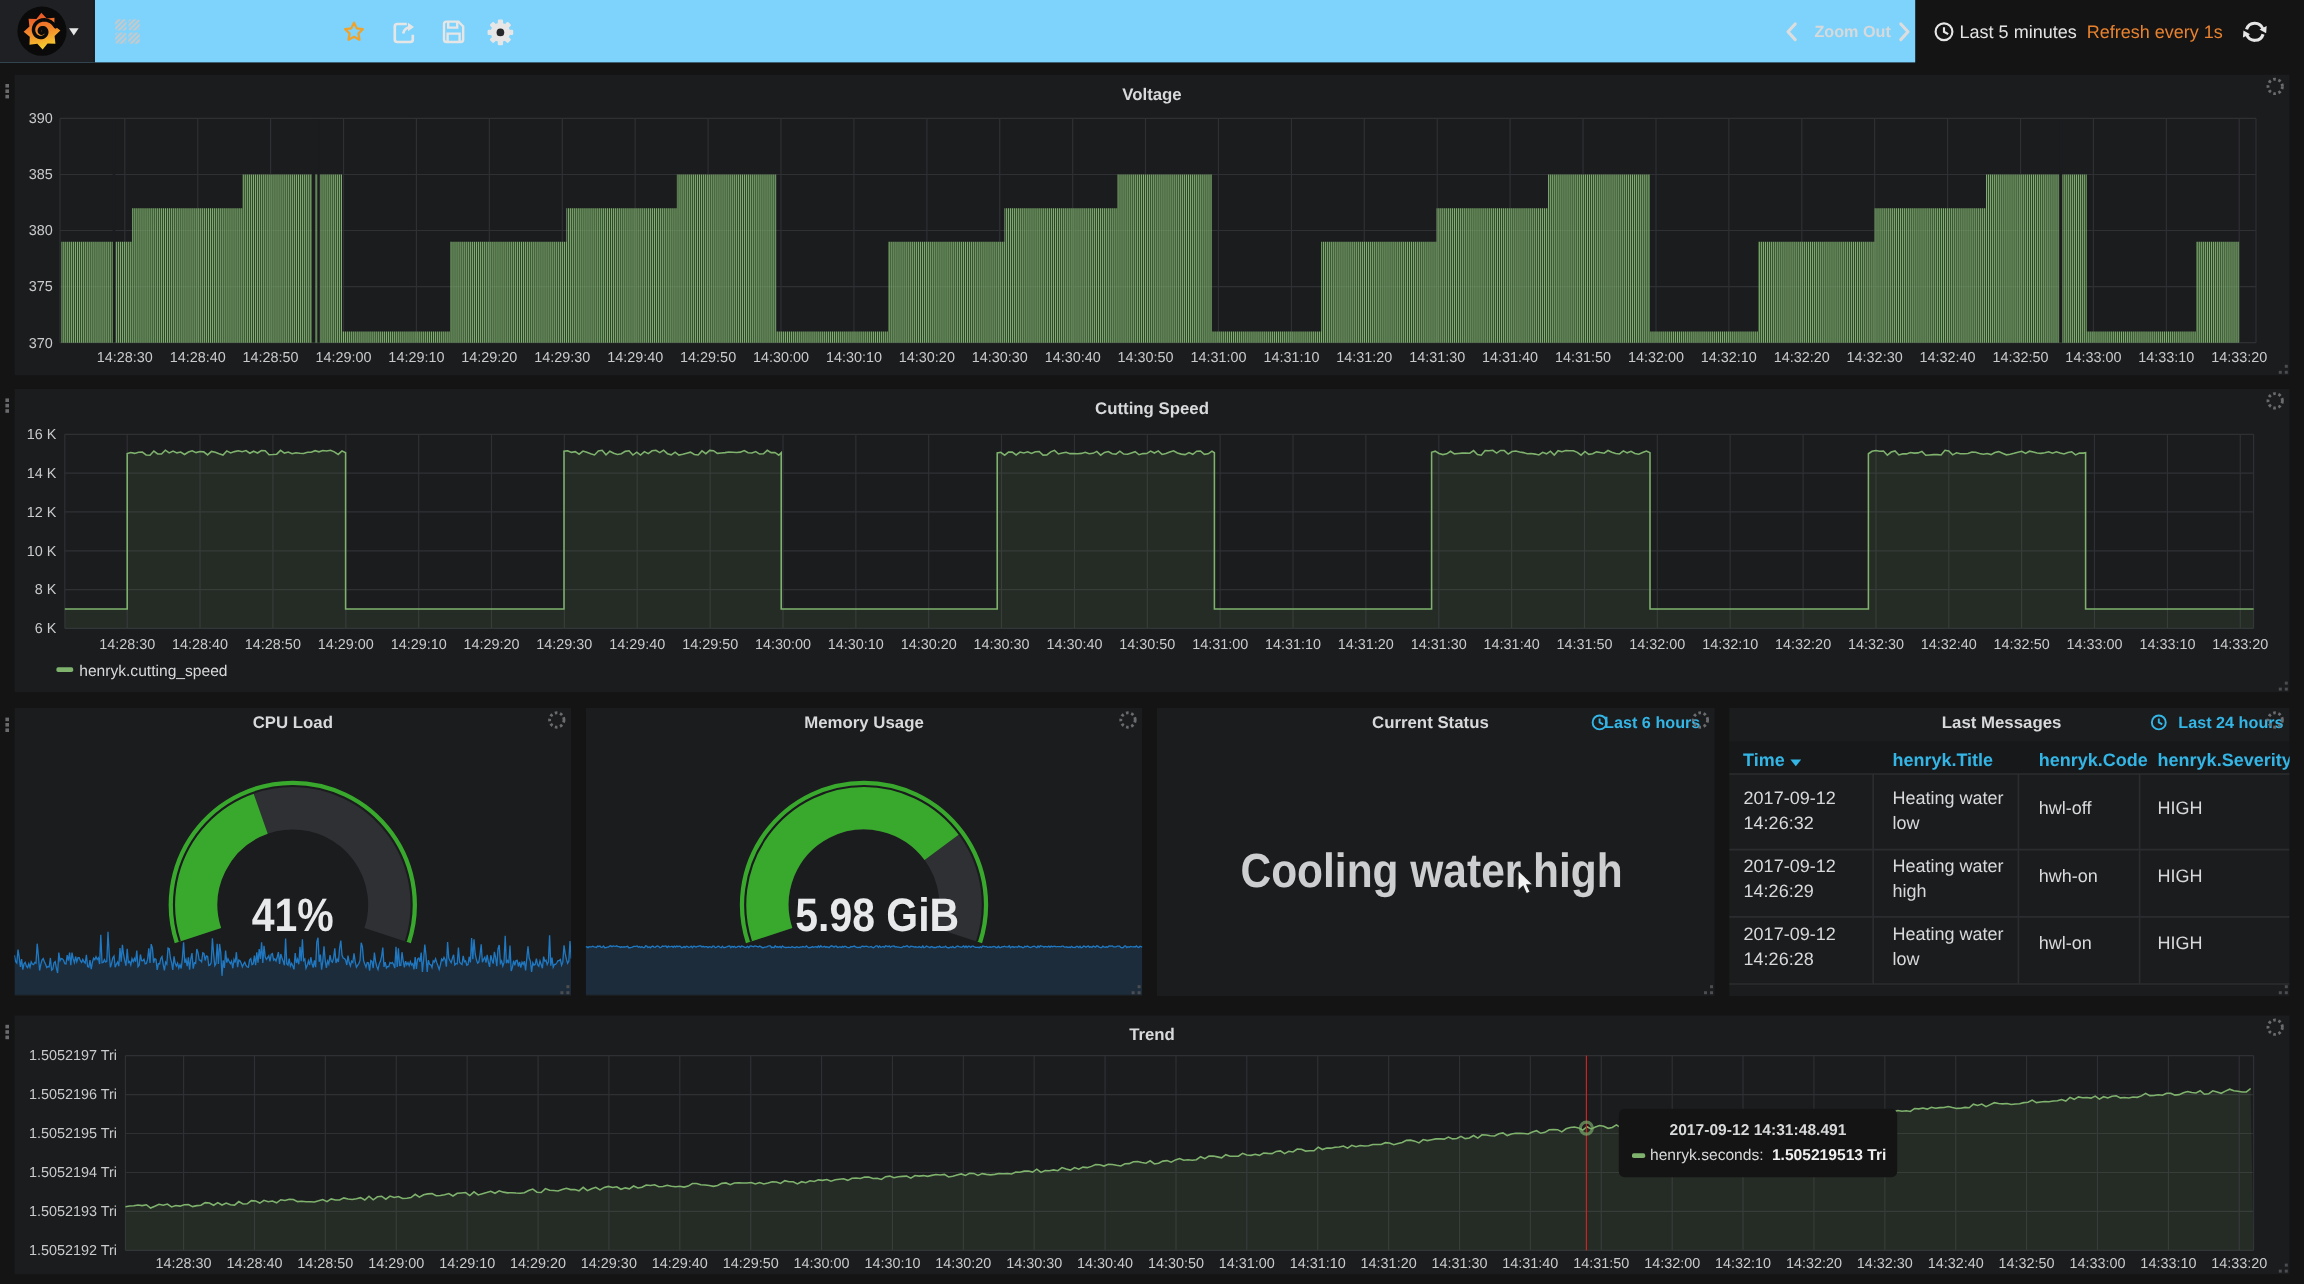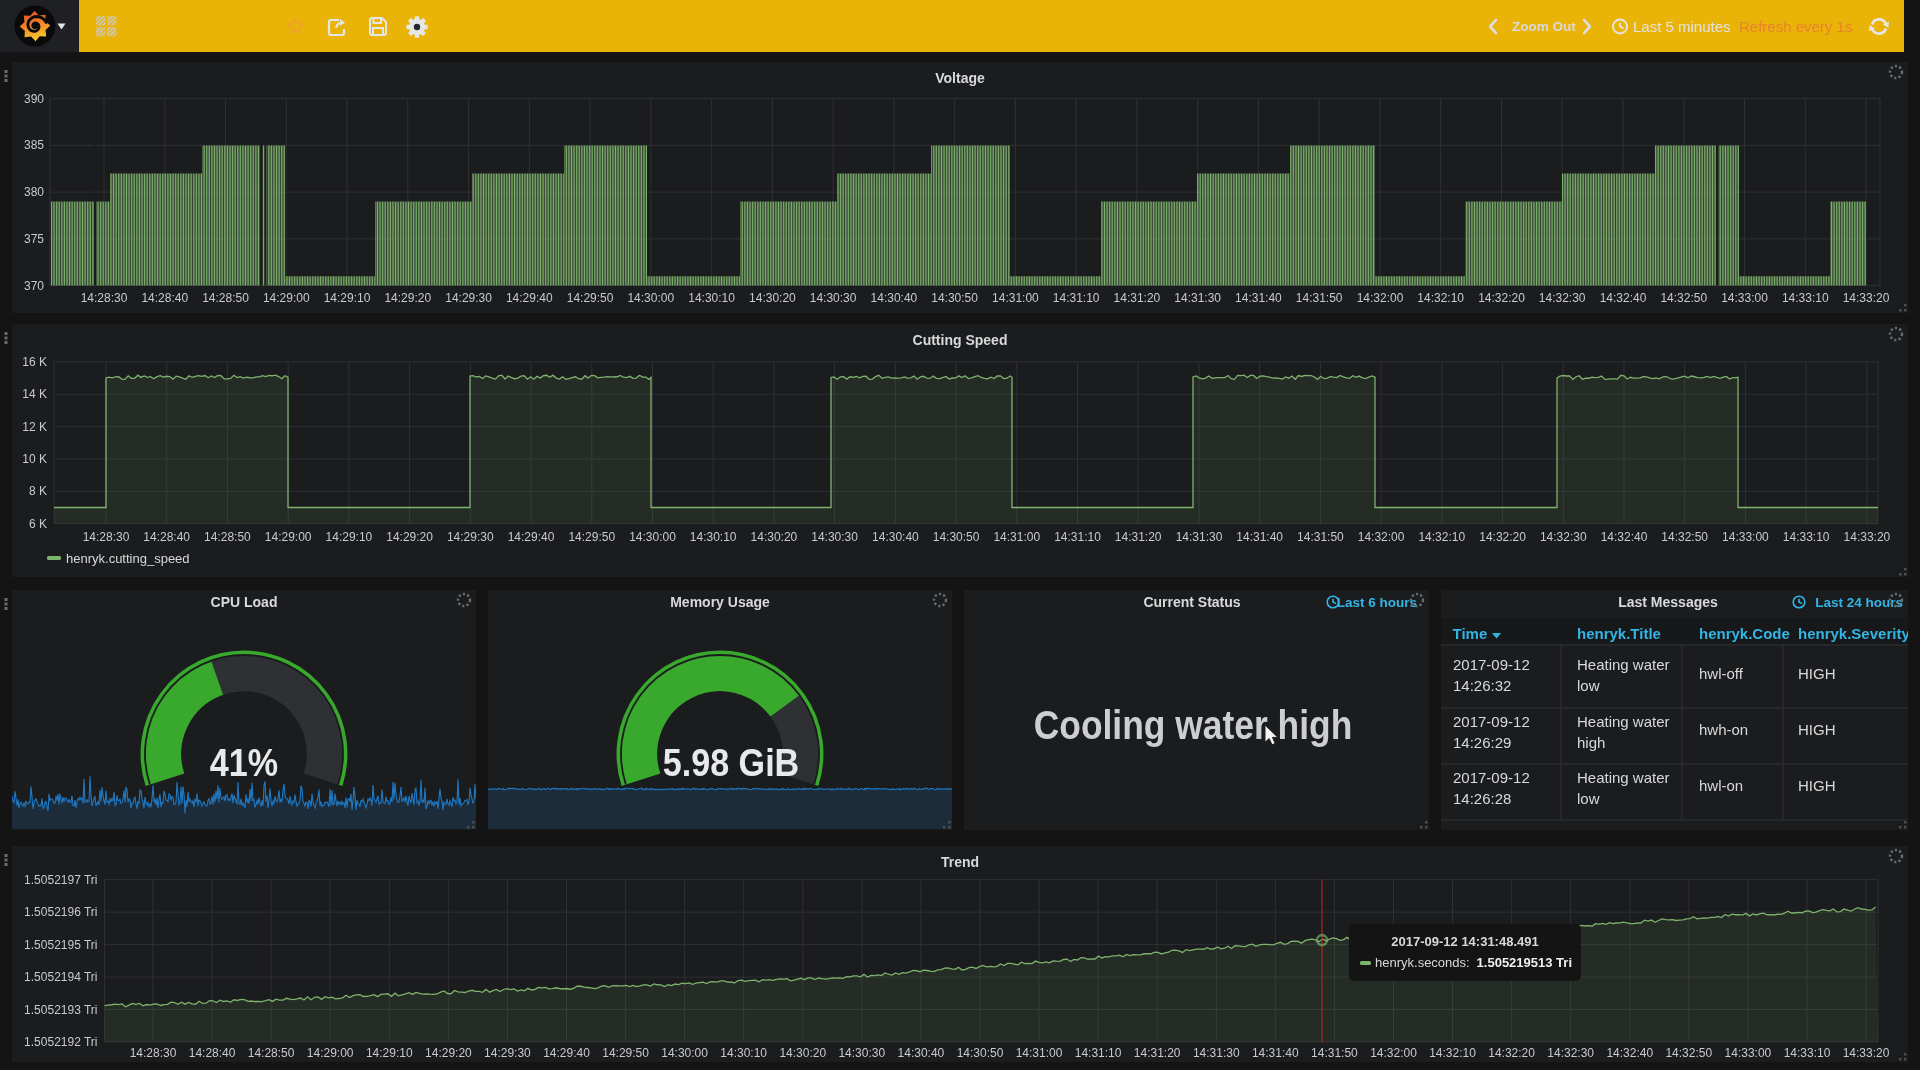--- a/index.html
+++ b/index.html
@@ -1,20 +1,20 @@
 <!DOCTYPE html>
 <html><head><meta charset="utf-8"><title>Grafana</title>
 <style>
   html,body { margin:0; padding:0; background:#141415; }
   body { width:1920px; height:1070px; position:relative; overflow:hidden;
          font-family:"Liberation Sans",sans-serif; }
   svg text { font-family:"Liberation Sans",sans-serif; }
 </style></head>
 <body>
-<div style="position:absolute;left:0;top:0;width:1904px;height:52px;background:#eab308">
+<div style="position:absolute;left:0;top:0;width:1596px;height:52px;background:#7dd3fc">
     <div style="position:absolute;left:0;top:0;width:78px;height:52px;background:#1f2023;border-right:1px solid #1a1a1a"></div>
     <svg style="position:absolute;left:0;top:0" width="1920" height="52">
       <defs>
         <linearGradient id="glg" x1="0.75" y1="1" x2="0.25" y2="0">
           <stop offset="0" stop-color="#fced4a"></stop>
           <stop offset="0.45" stop-color="#f79122"></stop>
           <stop offset="1" stop-color="#ee3f1f"></stop>
         </linearGradient>
       </defs>
       <circle cx="35" cy="26" r="20.5" fill="#0a0a0a"></circle>

